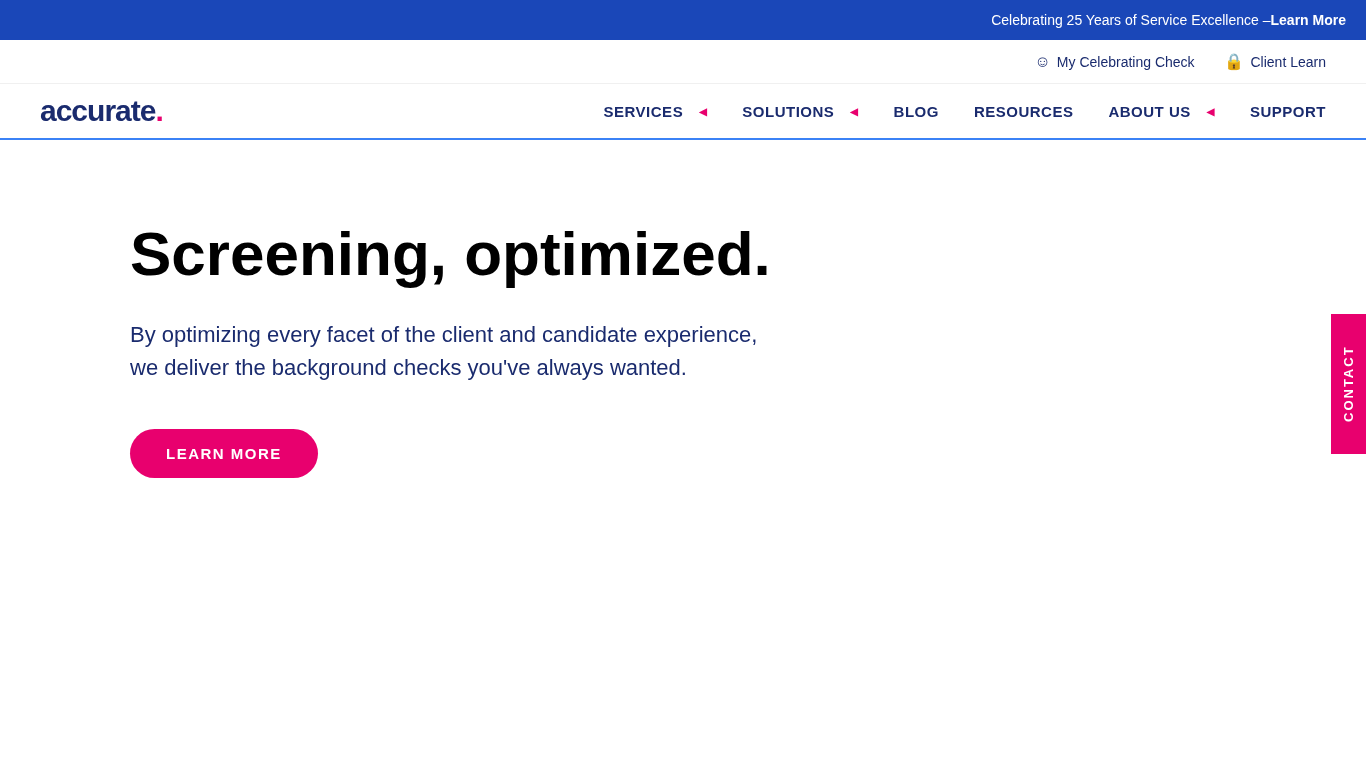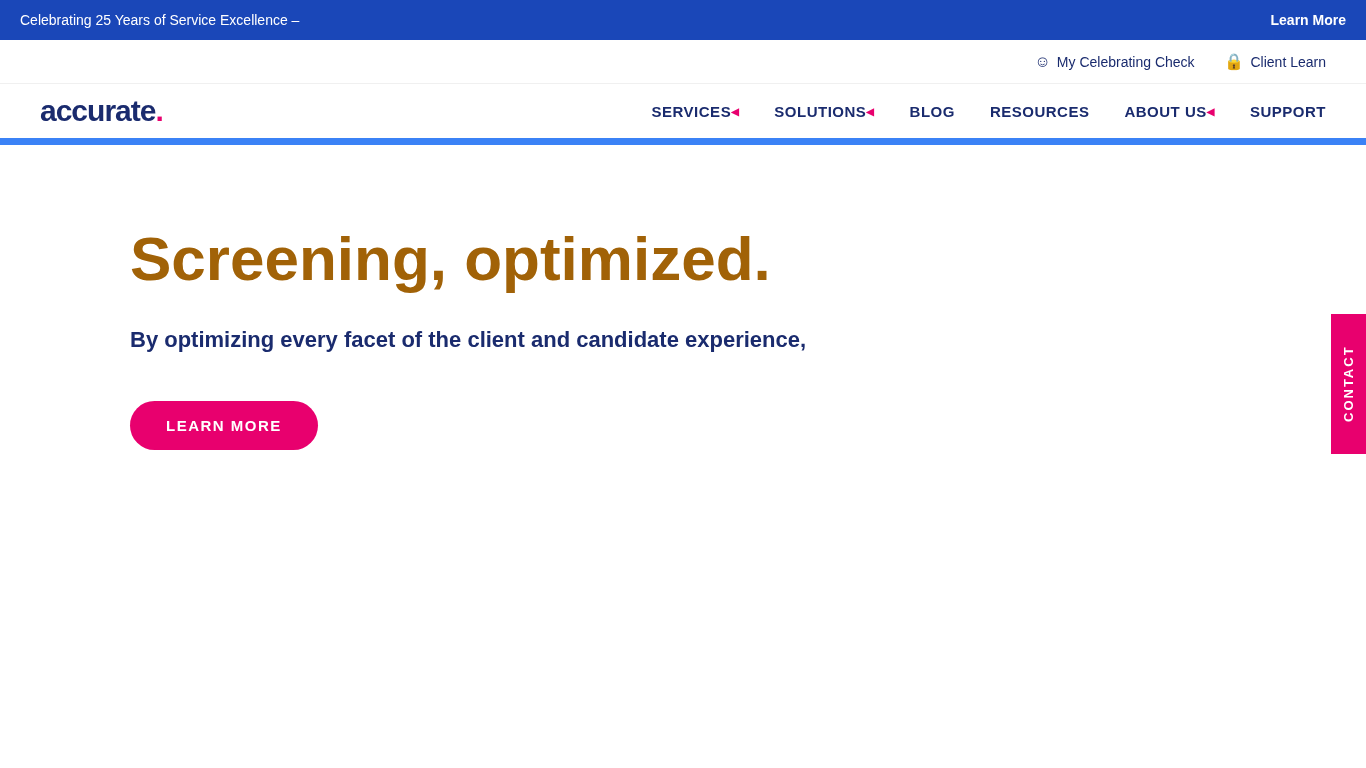--- a/index.html
+++ b/index.html
@@ -19,21 +19,21 @@
     
     .announcement-bar {
       background-color: #1a47b8;
       color: #ffffff;
       text-align: center;
       padding: 8px 20px;
       font-size: 14px;
       height: 40px;
       display: flex;
       align-items: center;
-      justify-content: space-between;
+      justify-content: flex-end;
     }
 
     .announcement-bar a {
       color: #ffffff;
       font-weight: 700;
       text-decoration: none;
     }
 
     
     .secondary-nav {
@@ -59,21 +59,21 @@
     .secondary-nav-item .icon {
       font-size: 16px;
     }
 
     
     .primary-header {
       display: flex;
       align-items: center;
       justify-content: space-between;
       padding: 10px 40px;
-      border-bottom: 7px solid #3b82f6;
+      border-bottom: 2px solid #3b82f6;
     }
 
     .logo {
       font-size: 30px;
       font-weight: 700;
       color: #1a2b6e;
       letter-spacing: -1px;
     }
 
     .logo .dot {
@@ -87,51 +87,51 @@
     }
 
     .nav-item {
       color: #1a2b6e;
       font-size: 15px;
       font-weight: 600;
       cursor: pointer;
       text-decoration: none;
       display: flex;
       align-items: center;
-      gap: 0;
+      gap: 16px;
       letter-spacing: 0.5px;
       text-transform: uppercase;
     }
 
     .nav-item .chevron {
       font-size: 10px;
       color: #e8006e;
     }
 
     
     .hero {
       padding: 80px 40px 60px 130px;
       max-width: 1100px;
     }
 
     .hero-title {
       font-size: 62px;
       font-weight: 800;
-      color: #a16207;
+      color: #000000;
       line-height: 1.1;
       margin-bottom: 30px;
     }
 
     .hero-subtitle {
       font-size: 22px;
       color: #1a2b6e;
       line-height: 1.5;
       margin-bottom: 45px;
       max-width: 700px;
-      font-weight: 700;
+      font-weight: 400;
     }
 
     .learn-more-btn {
       background-color: #e8006e;
       color: #ffffff;
       border: none;
       padding: 16px 36px;
       border-radius: 30px;
       font-size: 15px;
       font-weight: 700;
@@ -218,19 +218,20 @@
     <a class="nav-item" href="#">
       <span>SUPPORT</span>
     </a>
   </nav>
 </header>
 
 <main class="hero">
   <h1 class="hero-title">Screening, optimized.</h1>
   <p class="hero-subtitle">
     <span>By optimizing every facet of the client and candidate experience,</span><br>
+    <span>we deliver the background checks you've always wanted.</span>
   </p>
   <button class="learn-more-btn">LEARN MORE</button>
 </main>
 
 <div class="contact-sidebar-wrapper">
   <div class="contact-sidebar">CONTACT</div>
 </div>
 
 </body></html>

